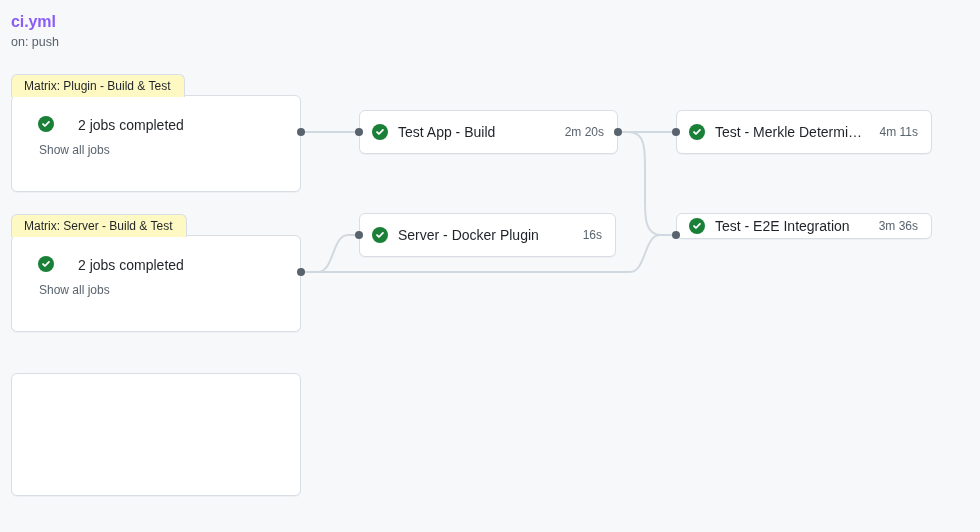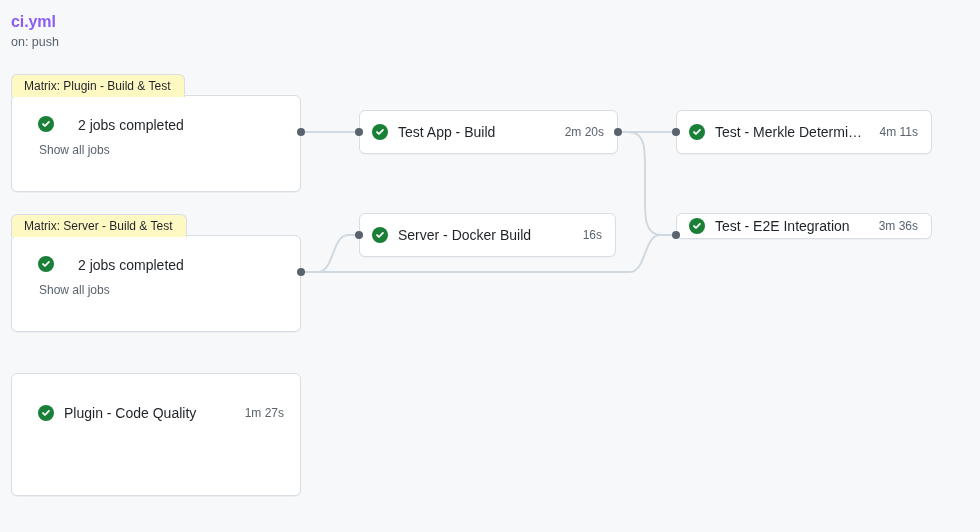--- a/index.html
+++ b/index.html
@@ -242,28 +242,20 @@
         <span class="matrix-status-text">2 jobs completed</span>
       </div>
       <div class="matrix-showall">Show all jobs</div>
     </div>
   </div>
   <div class="port" style="left:297px; top:268px;"></div>
 
   <div class="card list-card" style="left:11px; top:373px; width:290px; height:123px;">
     <div class="list-rows">
 
-      <div class="list-row">
-        <svg class="status-icon" viewBox="0 0 16 16">
-          <circle cx="8" cy="8" r="8" fill="#1a7f37"></circle>
-          <path d="M11.6 5.3a.9.9 0 0 1 0 1.3l-4 4a.9.9 0 0 1-1.3 0L4.4 8.7a.9.9 0 1 1 1.3-1.3L7 8.7l3.3-3.4a.9.9 0 0 1 1.3 0Z" fill="#ffffff"></path>
-        </svg>
-        <span class="job-label">Plugin - Code Quality</span>
-        <span class="job-duration">1m 27s</span>
-      </div>
 
 
     </div>
   </div>
 
   <div class="job-node" style="left:359px; top:110px; width:259px; height:44px;">
     <svg class="status-icon" viewBox="0 0 16 16">
       <circle cx="8" cy="8" r="8" fill="#1a7f37"></circle>
       <path d="M11.6 5.3a.9.9 0 0 1 0 1.3l-4 4a.9.9 0 0 1-1.3 0L4.4 8.7a.9.9 0 1 1 1.3-1.3L7 8.7l3.3-3.4a.9.9 0 0 1 1.3 0Z" fill="#ffffff"></path>
     </svg>
@@ -271,21 +263,21 @@
     <span class="job-duration">2m 20s</span>
   </div>
   <div class="port" style="left:355px; top:128px;"></div>
   <div class="port" style="left:614px; top:128px;"></div>
 
   <div class="job-node" style="left:359px; top:213px; width:257px; height:44px;">
     <svg class="status-icon" viewBox="0 0 16 16">
       <circle cx="8" cy="8" r="8" fill="#1a7f37"></circle>
       <path d="M11.6 5.3a.9.9 0 0 1 0 1.3l-4 4a.9.9 0 0 1-1.3 0L4.4 8.7a.9.9 0 1 1 1.3-1.3L7 8.7l3.3-3.4a.9.9 0 0 1 1.3 0Z" fill="#ffffff"></path>
     </svg>
-    <span class="job-label">Server - Docker Build</span>
+    <span class="job-label">Server - Docker Plugin</span>
     <span class="job-duration">16s</span>
   </div>
   <div class="port" style="left:355px; top:231px;"></div>
 
   <div class="job-node" style="left:676px; top:110px; width:256px; height:44px;">
     <svg class="status-icon" viewBox="0 0 16 16">
       <circle cx="8" cy="8" r="8" fill="#1a7f37"></circle>
       <path d="M11.6 5.3a.9.9 0 0 1 0 1.3l-4 4a.9.9 0 0 1-1.3 0L4.4 8.7a.9.9 0 1 1 1.3-1.3L7 8.7l3.3-3.4a.9.9 0 0 1 1.3 0Z" fill="#ffffff"></path>
     </svg>
     <span class="job-label">Test - Merkle Determin…</span>

